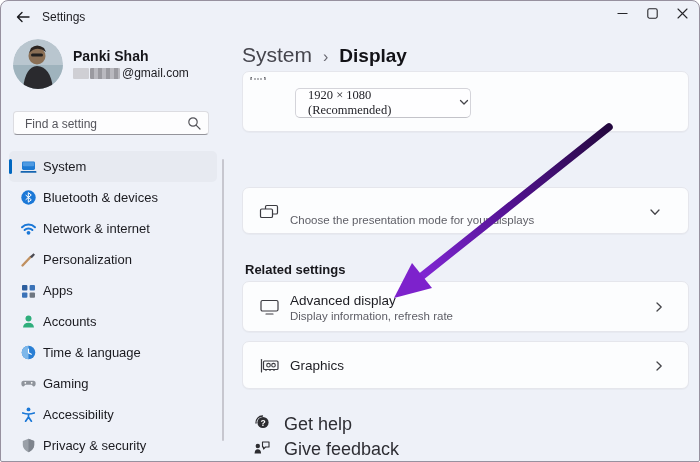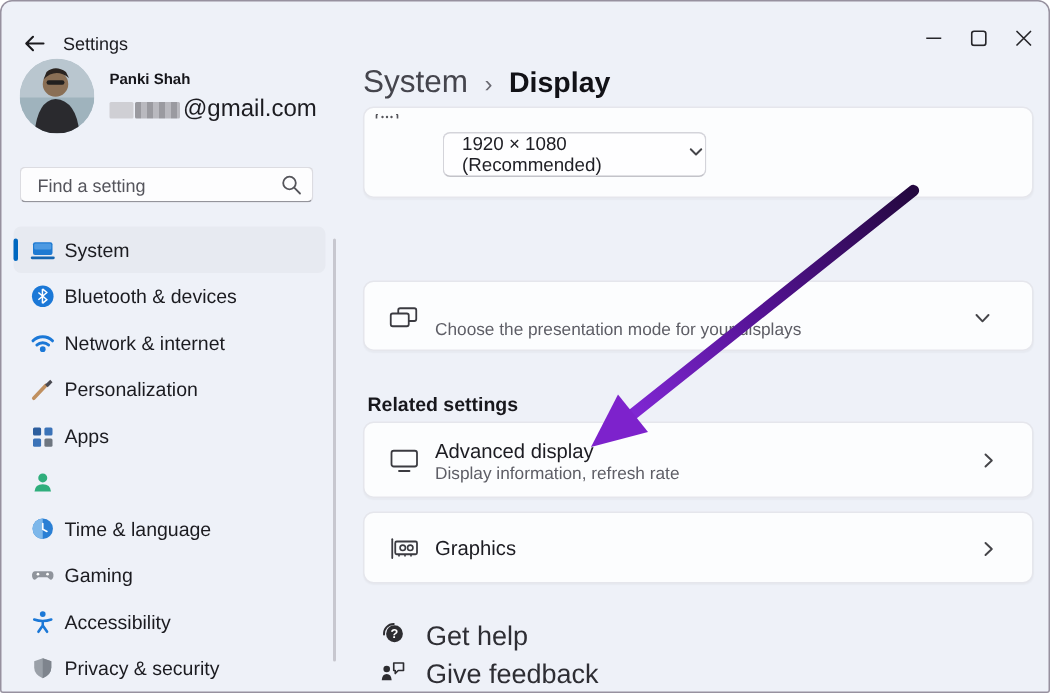--- a/index.html
+++ b/index.html
@@ -1,28 +1,28 @@
 <!DOCTYPE html>
 <html><head>
 <meta charset="utf-8">
 <style>
   html,body{margin:0;padding:0;background:#fff;font-family:"Liberation Sans","DejaVu Sans",sans-serif;}
   .window{position:relative;width:700px;height:462px;background:#eef1f8;border:1px solid #97919f;
     border-radius:8px 8px 2px 2px;overflow:hidden;box-sizing:border-box;}
   
-  .titlebar{position:absolute;top:0;left:0;width:100%;height:32px;margin-top:12px;}
+  .titlebar{position:absolute;top:0;left:0;width:100%;height:32px;}
   .back-btn{position:absolute;left:13px;top:7px;width:18px;height:18px;background:none;border:none;padding:0;cursor:pointer;}
   .app-title{position:absolute;left:41px;top:9px;font-size:12px;color:#1c1c21;}
   .caption{position:absolute;right:2px;top:0;display:flex;}
   .cap-btn{width:30px;height:26px;background:none;border:none;display:flex;align-items:center;justify-content:center;padding:0;cursor:pointer;}
   
   .sidebar{position:absolute;left:0;top:32px;width:224px;height:430px;}
   .avatar{position:absolute;left:12px;top:6px;width:50px;height:50px;border-radius:50%;overflow:hidden;}
-  .profile-name{position:absolute;left:72px;top:15px;font-size:10px;font-weight:bold;color:#15151a;}
-  .profile-email{position:absolute;left:72px;top:33px;height:14px;display:flex;align-items:center;font-size:16px;color:#1c1c21;}
+  .profile-name{position:absolute;left:72px;top:15px;font-size:14px;font-weight:bold;color:#15151a;}
+  .profile-email{position:absolute;left:72px;top:33px;height:14px;display:flex;align-items:center;font-size:12px;color:#1c1c21;}
   .blur-block{display:inline-block;height:11px;border-radius:1px;}
   .b1{width:16px;background:#cfcfd4;margin-right:1px;}
   .b2{width:30px;background:repeating-linear-gradient(90deg,#9a9aa0 0 4px,#b9b9bf 4px 8px);margin-right:2px;}
   .search-box{position:absolute;left:12px;top:78px;width:196px;height:24px;background:#fdfdfe;
     border:1px solid #dcdce1;border-bottom-color:#94949b;border-radius:4px;box-sizing:border-box;}
   .search-box input{position:absolute;left:9px;top:1px;width:160px;height:19px;border:none;background:transparent;
     font-size:12px;color:#3c3c42;outline:none;font-family:inherit;}
   .search-box input::placeholder{color:#55555c;opacity:1;}
   .search-ico{position:absolute;right:7px;top:4px;}
   .nav{position:absolute;left:0;top:118px;width:224px;}
@@ -37,21 +37,21 @@
   .breadcrumb{position:absolute;left:1px;top:10px;display:flex;align-items:baseline;}
   .bc-parent{font-size:21px;color:#45454d;}
   .bc-sep{font-size:16px;color:#6a6a72;margin:0 11px;}
   .bc-current{font-size:19px;font-weight:bold;color:#121217;}
   .card{position:absolute;left:1px;width:447px;background:#fcfdfe;border:1px solid #e5e6ec;border-radius:7px;
     box-sizing:border-box;overflow:hidden;box-shadow:0 1px 1px rgba(0,0,0,.03);}
   .card-a{top:38px;height:61px;}
   .frag-ico{position:absolute;left:7px;top:3px;}
   .combo{position:absolute;background:#fefeff;border:1px solid #d4d4da;border-bottom-color:#c3c3c9;border-radius:5px;
     box-sizing:border-box;display:flex;align-items:center;cursor:pointer;}
-  .combo-res{left:52px;top:16px;width:176px;height:30px;padding-left:12px;}
+  .combo-res{left:52px;top:16px;width:176px;height:30px;padding-left:12px;font-family:Liberation Serif, serif;}
   .combo-res .combo-label{font-size:12.5px;color:#1e1e24;}
   .combo-res .combo-chev{margin-left:14px;}
   .card-b{top:106px;height:40px;}
   .row-ico{position:absolute;left:16px;}
   .row-label{position:absolute;left:47px;font-size:13.5px;color:#1c1c22;}
   .combo-land{right:17px;top:7px;width:96px;height:26px;padding-left:12px;justify-content:space-between;padding-right:9px;}
   .combo-land .combo-label{font-size:12.5px;color:#1e1e24;}
   .card-c{top:154px;height:47px;}
   .row-title{position:absolute;left:47px;font-size:13.5px;color:#1c1c22;}
   .row-sub{position:absolute;left:47px;font-size:11.5px;color:#5e5e66;}
@@ -176,20 +176,21 @@
         </span>
         <span class="nav-label">Apps</span>
       </div>
       <div class="nav-item">
         <span class="nav-ico">
           <svg width="17" height="17" viewBox="0 0 17 17">
               <circle cx="8.5" cy="5.6" r="3" fill="#2fae7c"></circle>
               <path d="M3 14.6 Q3.4 9.8 8.5 9.8 Q13.6 9.8 14 14.6 Z" fill="#2fae7c"></path>
             </svg>
         </span>
+        <span class="nav-label">Accounts</span>
       </div>
       <div class="nav-item">
         <span class="nav-ico">
           <svg width="17" height="17" viewBox="0 0 17 17">
               <circle cx="8.5" cy="8.5" r="6.8" fill="#2a7fd4"></circle>
               <path d="M8.5 1.7 A6.8 6.8 0 0 0 8.5 15.3 Z" fill="#7db7ea"></path>
               <path d="M8.5 5 V8.8 L11.3 10.3" stroke="#fff" stroke-width="1.1" fill="none" stroke-linecap="round"></path>
             </svg>
         </span>
         <span class="nav-label">Time &amp; language</span>

